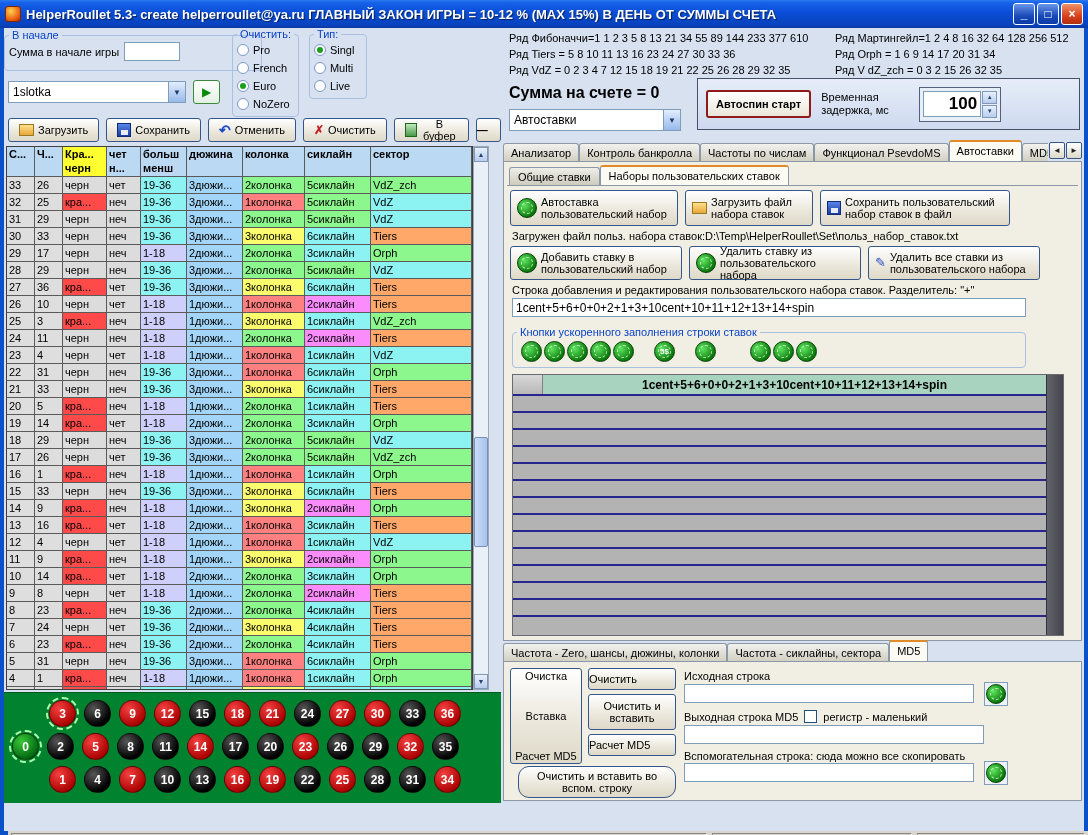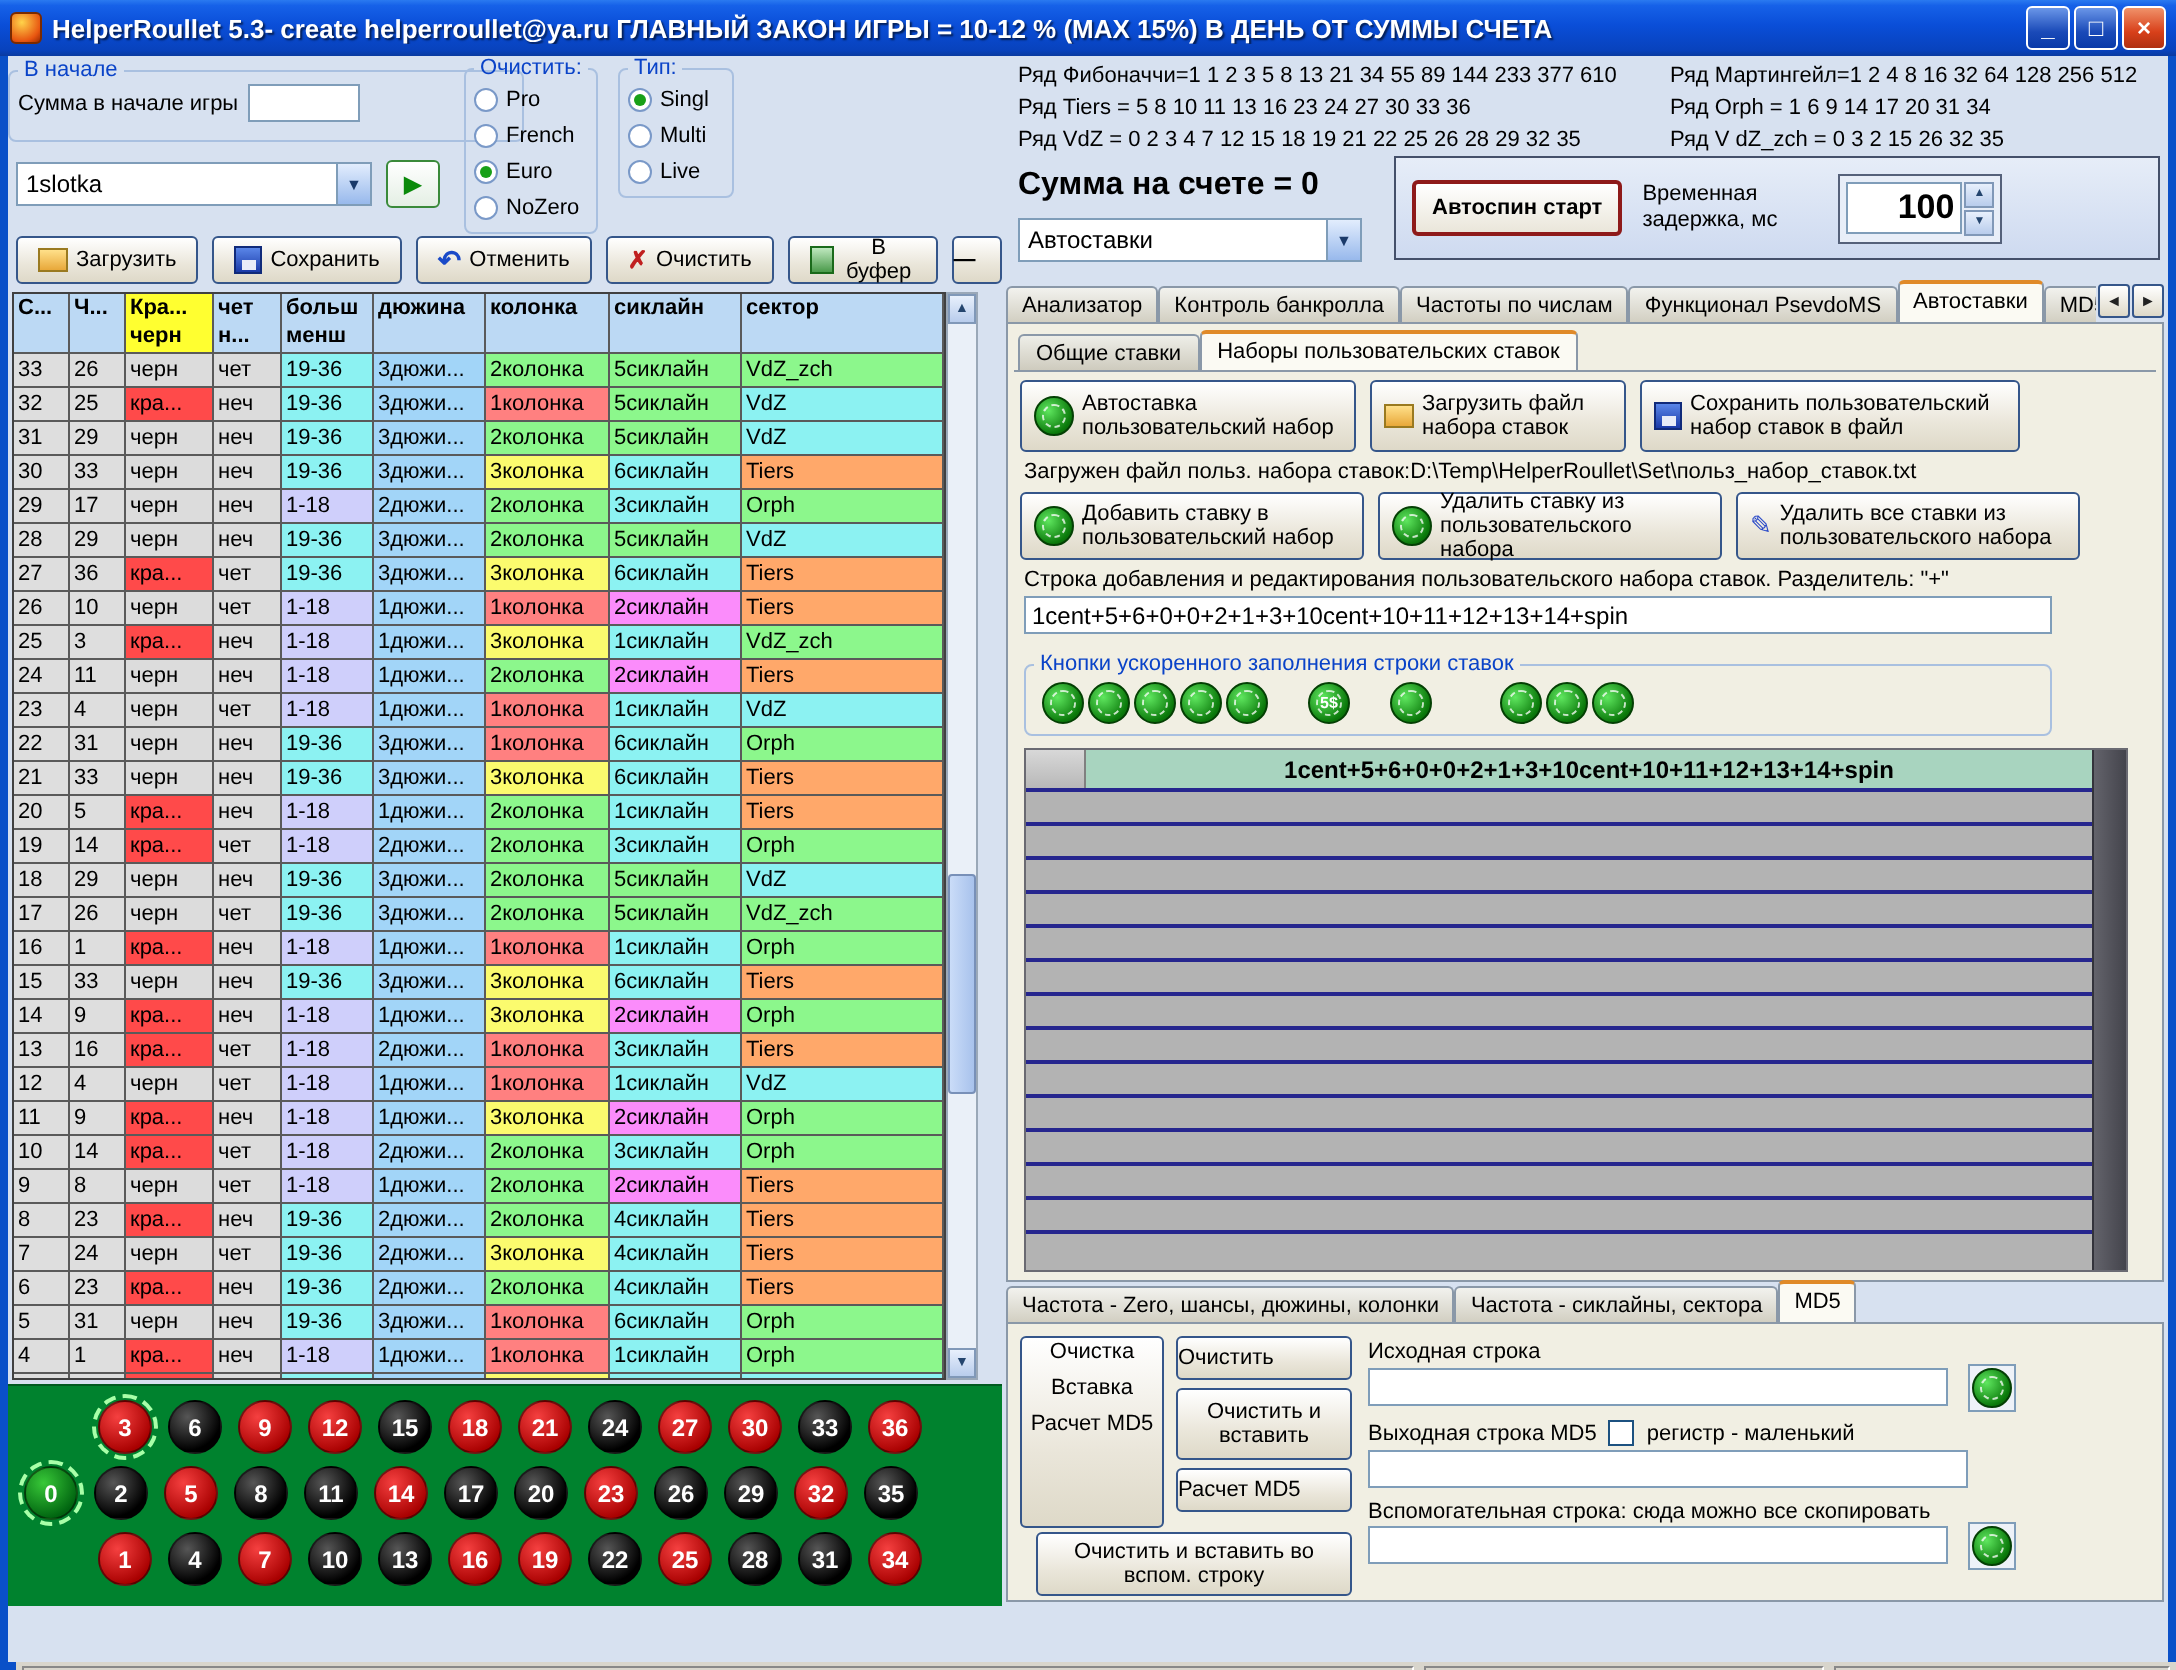--- a/index.html
+++ b/index.html
@@ -38,21 +38,21 @@
 
 .radio-host{position:absolute;left:228px;top:0;display:flex;gap:10px;align-items:flex-start;}
 .radio-fs{min-width:58px;}
 .radio-row{display:flex;align-items:center;gap:4px;height:18px;}
 .radio{width:12px;height:12px;border-radius:50%;border:1px solid #7A99C8;background:#FFF;flex:none;}
 .radio.sel::after{content:"";display:block;width:6px;height:6px;border-radius:50%;background:#18A018;margin:2px;}
 .radio-label{font-size:11px;}
 
 
 .toolbar{position:absolute;left:4px;top:90px;display:flex;gap:7px;align-items:center;}
-.xp-btn{border:1px solid #35568A;border-radius:3px;background:linear-gradient(#FFFFFF,#EAE6DA 60%,#DED9C8);font-size:11px;font-family:"Liberation Sans",sans-serif;display:inline-flex;align-items:center;justify-content:flex-start;gap:4px;color:#000;cursor:default;}
+.xp-btn{border:1px solid #35568A;border-radius:3px;background:linear-gradient(#FFFFFF,#EAE6DA 60%,#DED9C8);font-size:11px;font-family:"Liberation Sans",sans-serif;display:inline-flex;align-items:center;justify-content:space-between;gap:4px;color:#000;cursor:default;}
 .tb-btn{height:24px;padding:0 10px;}
 .tb-minus{width:28px;height:24px;font-weight:bold;}
 .ticon{display:inline-flex;align-items:center;justify-content:center;flex:none;}
 .folder-icon{width:15px;height:12px;background:linear-gradient(#FFE08A,#E8A83A);border:1px solid #9A7A20;}
 .floppy-icon{width:14px;height:14px;background:linear-gradient(#5A86E8,#1A3AA8);border:1px solid #102A7A;position:relative;}
 .floppy-icon::after{content:"";position:absolute;left:3px;bottom:1px;width:7px;height:5px;background:#E8ECF8;}
 .undo-icon{color:#1A4AC8;font-weight:bold;font-size:14px;}
 .clear-icon{color:#C02020;font-weight:bold;font-size:12px;}
 .clipboard-icon{width:12px;height:14px;background:linear-gradient(#BFE8BF,#4A9A4A);border:1px solid #1A6A1A;}
 .pencil-icon{color:#2A4AC8;font-size:13px;}
@@ -139,21 +139,21 @@
 .bl-row{height:17px;background:#B3B3B3;border-bottom:2px solid #26268E;flex:none;}
 .bl-scroll{width:17px;background:linear-gradient(90deg,#63636B,#44444C);border-left:1px solid #33333B;}
 
 
 .bottom-tabs{position:absolute;left:2px;top:613px;display:flex;align-items:flex-end;height:20px;}
 .md5-panel{position:absolute;left:2px;top:633px;width:579px;height:140px;border:1px solid #8A98A8;background:#F1EFE3;}
 .md5-big{position:absolute;left:6px;top:6px;width:72px;height:96px;flex-direction:column;line-height:14px;}
 .md5-clear{position:absolute;left:84px;top:6px;width:88px;height:22px;}
 .md5-clearpaste{position:absolute;left:84px;top:32px;width:88px;height:36px;line-height:12px;padding:2px;}
 .md5-calc{position:absolute;left:84px;top:72px;width:88px;height:22px;}
-.md5-wide{position:absolute;left:14px;top:104px;width:158px;height:32px;line-height:12px;padding:2px;}
+.md5-wide{position:absolute;left:14px;top:104px;width:158px;height:32px;line-height:12px;padding:2px;border-radius:11px;}
 .md5-label1{position:absolute;left:180px;top:8px;font-size:11px;}
 .md5-in1{position:absolute;left:180px;top:22px;width:290px;}
 .md5-chip1{position:absolute;left:480px;top:20px;}
 .md5-label2{position:absolute;left:180px;top:48px;font-size:11px;display:flex;align-items:center;gap:6px;}
 .cb{width:13px;height:13px;border:1px solid #1C5180;background:#FFF;display:inline-block;}
 .md5-in2{position:absolute;left:180px;top:63px;width:300px;}
 .md5-label3{position:absolute;left:180px;top:88px;font-size:11px;}
 .md5-in3{position:absolute;left:180px;top:101px;width:290px;}
 .md5-chip3{position:absolute;left:480px;top:99px;}
 .chip-btn{width:24px;height:24px;border:1px solid #7F9DB9;background:#EEF2F8;display:flex;align-items:center;justify-content:center;}

